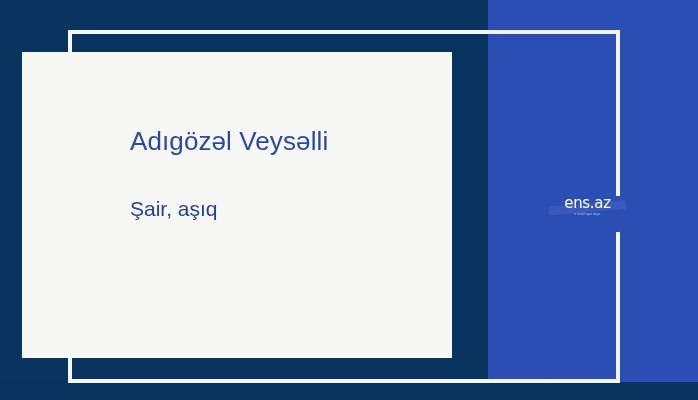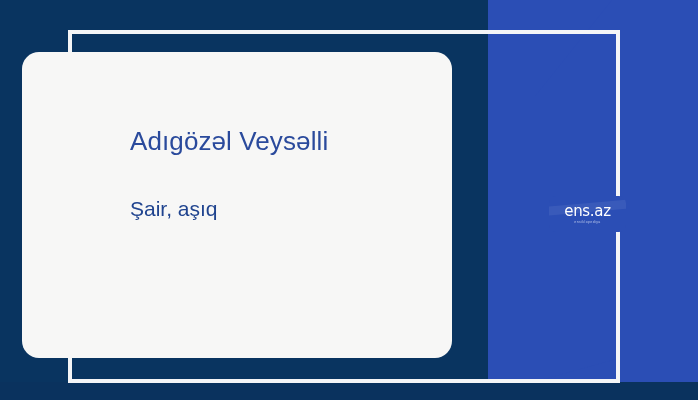--- a/index.html
+++ b/index.html
@@ -84,21 +84,20 @@
 
   
 
   .card {
     position: absolute;
     left: 22px;
     top: 52px;
     width: 430px;
     height: 306px;
     background: #f7f7f6;
-    border-radius: 17px;
   }
 
   .card-inner {
     position: absolute;
     left: 108px;
     top: 74px;
     right: 24px;
   }
 
   .title {
@@ -126,21 +125,20 @@
     position: absolute;
     left: 549px;
     top: 196px;
     width: 77px;
     height: 36px;
     background: #2b4eb5;
     border-radius: 7px;
     display: flex;
     flex-direction: column;
     align-items: center;
-    justify-content: center;
     overflow: hidden;
   }
 
   .logo-wordmark {
     font-size: 15px;
     font-weight: 400;
     letter-spacing: -0.3px;
     color: #ffffff;
     line-height: 1;
     font-family: "DejaVu Sans", sans-serif;

